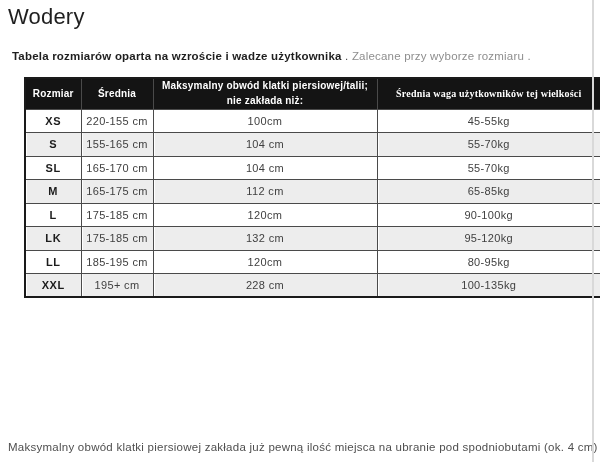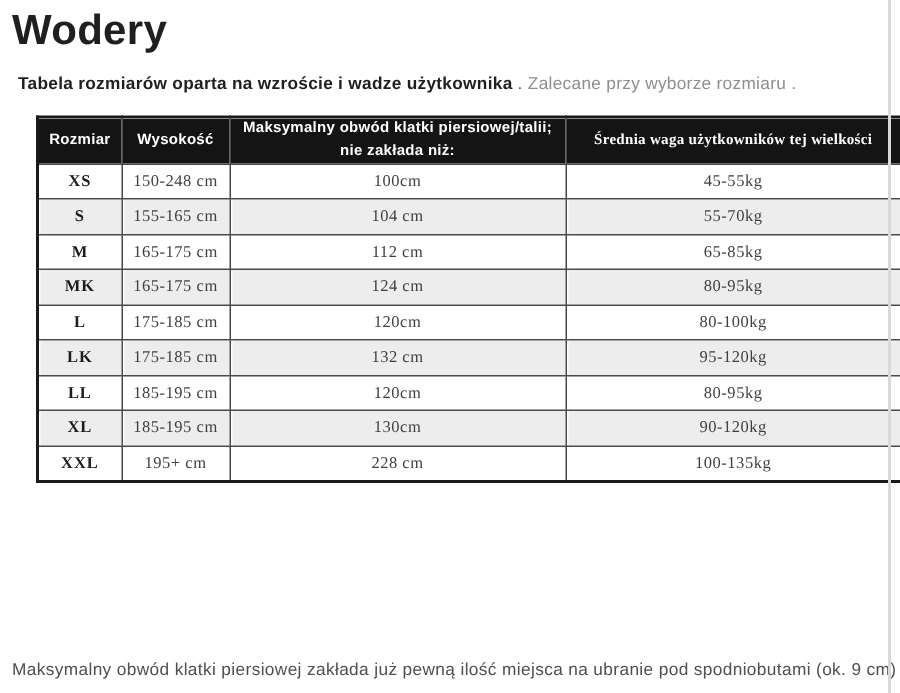--- a/index.html
+++ b/index.html
@@ -25,22 +25,22 @@
     height: 462px;
     background: var(--page-bg);
     overflow: hidden;
   }
 
   .page-title {
     position: absolute;
     left: 8px;
     top: 4px;
     margin: 0;
-    font-size: 28px;
-    font-weight: 700;
+    font-size: 22px;
+    font-weight: 400;
     letter-spacing: 0.2px;
     color: var(--strong-text);
   }
 
   .intro {
     position: absolute;
     left: 8px;
     top: 46px;
     margin: 4px;
     font-size: 11.5px;
@@ -77,21 +77,20 @@
     padding: 0 1px;
   }
   .size-table thead th.th-weight { white-space: nowrap; font-family: Liberation Serif, serif; }
   .size-table tbody td {
     height: 23.5px;
     font-size: 11px;
     letter-spacing: 0.35px;
     color: var(--body-text);
     padding: 0;
     background: #ffffff;
-    font-family: Liberation Serif, serif;
   }
   .size-table tbody td.c-size {
     font-weight: 700;
     letter-spacing: 0.6px;
     color: #1c1c1c;
   }
   .size-table tbody tr:nth-child(even) td {
     background: var(--stripe);
     box-shadow: inset 1px 0 0 #ffffff;
   }
@@ -128,90 +127,84 @@
   <table class="size-table">
     <colgroup>
       <col style="width:56px">
       <col style="width:72px">
       <col style="width:224px">
       <col style="width:224px">
     </colgroup>
     <thead>
       <tr>
         <th>Rozmiar</th>
-        <th>Wysokość</th>
+        <th>Średnia</th>
         <th><span>Maksymalny obwód klatki piersiowej/talii;</span><br><span>nie zakłada niż:</span></th>
         <th class="th-weight">Średnia waga użytkowników tej wielkości</th>
       </tr>
     </thead>
     <tbody id="size-table-body">
   <tr>
     <td class="c-size">XS</td>
-    <td>150-248 cm</td>
+    <td>220-155 cm</td>
     <td>100cm</td>
     <td>45-55kg</td>
   </tr>
 
   <tr>
     <td class="c-size">S</td>
     <td>155-165 cm</td>
     <td>104 cm</td>
     <td>55-70kg</td>
   </tr>
 
 
+  <tr>
+    <td class="c-size">SL</td>
+    <td>165-170 cm</td>
+    <td>104 cm</td>
+    <td>55-70kg</td>
+  </tr>
 
   <tr>
     <td class="c-size">M</td>
     <td>165-175 cm</td>
     <td>112 cm</td>
     <td>65-85kg</td>
   </tr>
 
-  <tr>
-    <td class="c-size">MK</td>
-    <td>165-175 cm</td>
-    <td>124 cm</td>
-    <td>80-95kg</td>
-  </tr>
 
 
   <tr>
     <td class="c-size">L</td>
     <td>175-185 cm</td>
     <td>120cm</td>
-    <td>80-100kg</td>
+    <td>90-100kg</td>
   </tr>
 
   <tr>
     <td class="c-size">LK</td>
     <td>175-185 cm</td>
     <td>132 cm</td>
     <td>95-120kg</td>
   </tr>
 
   <tr>
     <td class="c-size">LL</td>
     <td>185-195 cm</td>
     <td>120cm</td>
     <td>80-95kg</td>
   </tr>
 
-  <tr>
-    <td class="c-size">XL</td>
-    <td>185-195 cm</td>
-    <td>130cm</td>
-    <td>90-120kg</td>
-  </tr>
 
   <tr>
     <td class="c-size">XXL</td>
     <td>195+ cm</td>
     <td>228 cm</td>
     <td>100-135kg</td>
   </tr>
 </tbody>
   </table>
 
-  <p class="footnote">Maksymalny obwód klatki piersiowej zakłada już pewną ilość miejsca na ubranie pod spodniobutami (ok. 9 cm)</p>
+  <p class="footnote">Maksymalny obwód klatki piersiowej zakłada już pewną ilość miejsca na ubranie pod spodniobutami (ok. 4 cm)</p>
 
   <div class="right-divider"></div>
 </div>
 
 </body></html>

